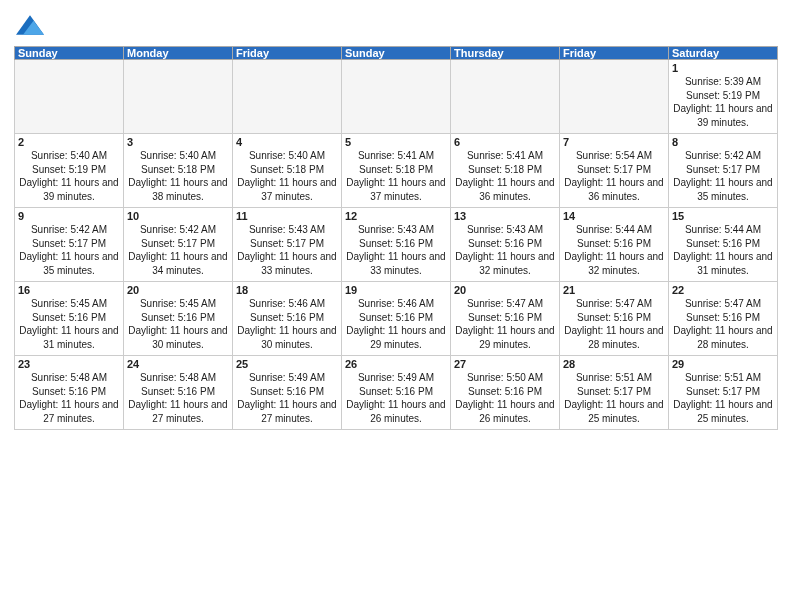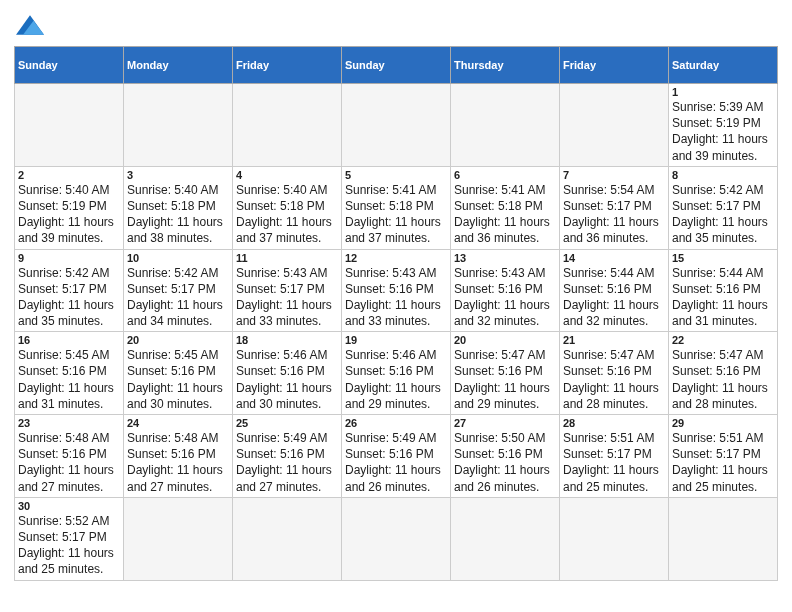--- a/index.html
+++ b/index.html
@@ -57,21 +57,21 @@
     .calendar-table {
       width: 100%;
       border-collapse: collapse;
       table-layout: fixed;
     }
     .calendar-table th {
       background: #2a6dbf;
       color: #fff;
       font-size: 11px;
       font-weight: bold;
-      padding: 12px 3px;
+      padding: 0 3px;
       text-align: left;
       border: 1px solid #aaa;
       margin-left: 48px;
     }
     .calendar-table td {
       border: 1px solid #ccc;
       vertical-align: top;
       padding: 2px 3px;
       height: 74px;
       background: #fff;
@@ -82,23 +82,24 @@
       background: #f5f5f5;
     }
     .day-number {
       font-size: 11px;
       font-weight: bold;
       color: #222;
       display: block;
       margin-bottom: 1px;
     }
     .day-info {
-      font-size: 12px;
+      font-size: 10px;
       color: #222;
       line-height: 1.35;
+      text-align: center;
     }
     .last-row td {
       height: 62px;
     }
   </style>
 </head>
 <body>
 
 <div class="page">
   <div class="header">
@@ -344,30 +345,15 @@
 and 25 minutes.</div>
           </td>
           <td>
             <span class="day-number">29</span>
             <div class="day-info">Sunrise: 5:51 AM
 Sunset: 5:17 PM
 Daylight: 11 hours
 and 25 minutes.</div>
           </td>
         </tr>
-        <tr class="last-row">
-          <td>
-            <span class="day-number">30</span>
-            <div class="day-info">Sunrise: 5:52 AM
-Sunset: 5:17 PM
-Daylight: 11 hours
-and 25 minutes.</div>
-          </td>
-          <td class="empty"></td>
-          <td class="empty"></td>
-          <td class="empty"></td>
-          <td class="empty"></td>
-          <td class="empty"></td>
-          <td class="empty"></td>
-        </tr>
       </tbody>
   </table>
 </div>
 
 </body></html>

